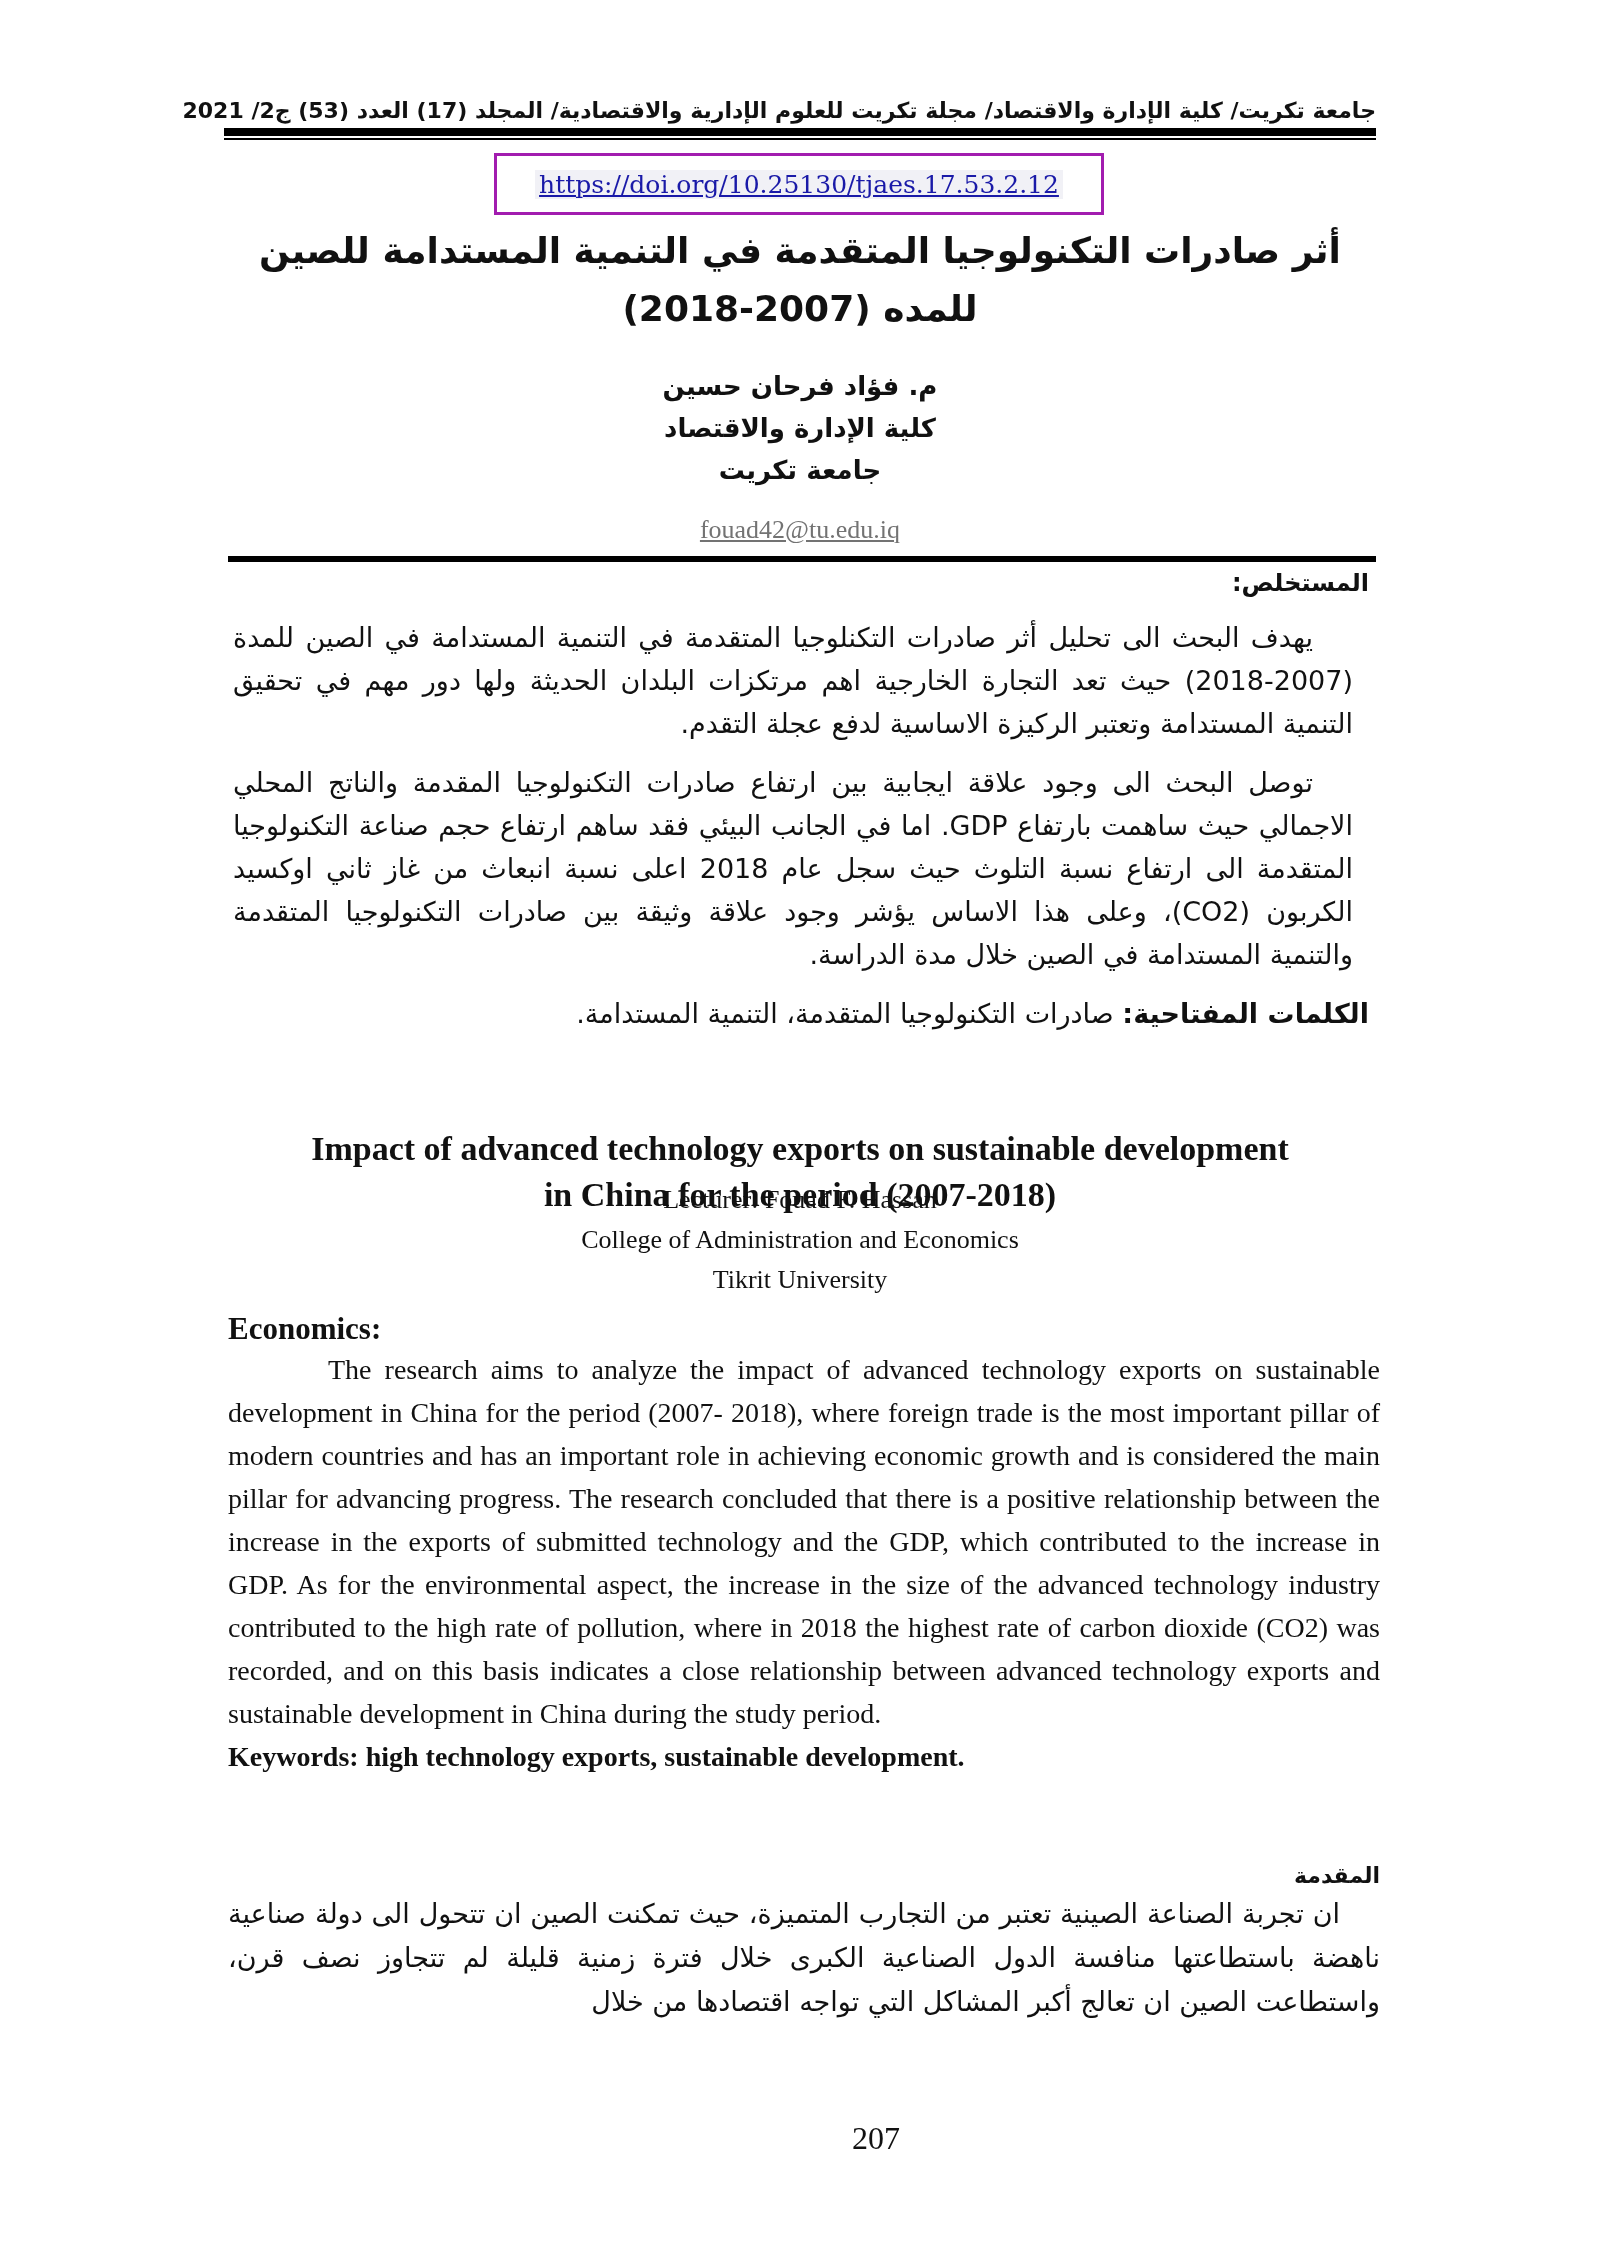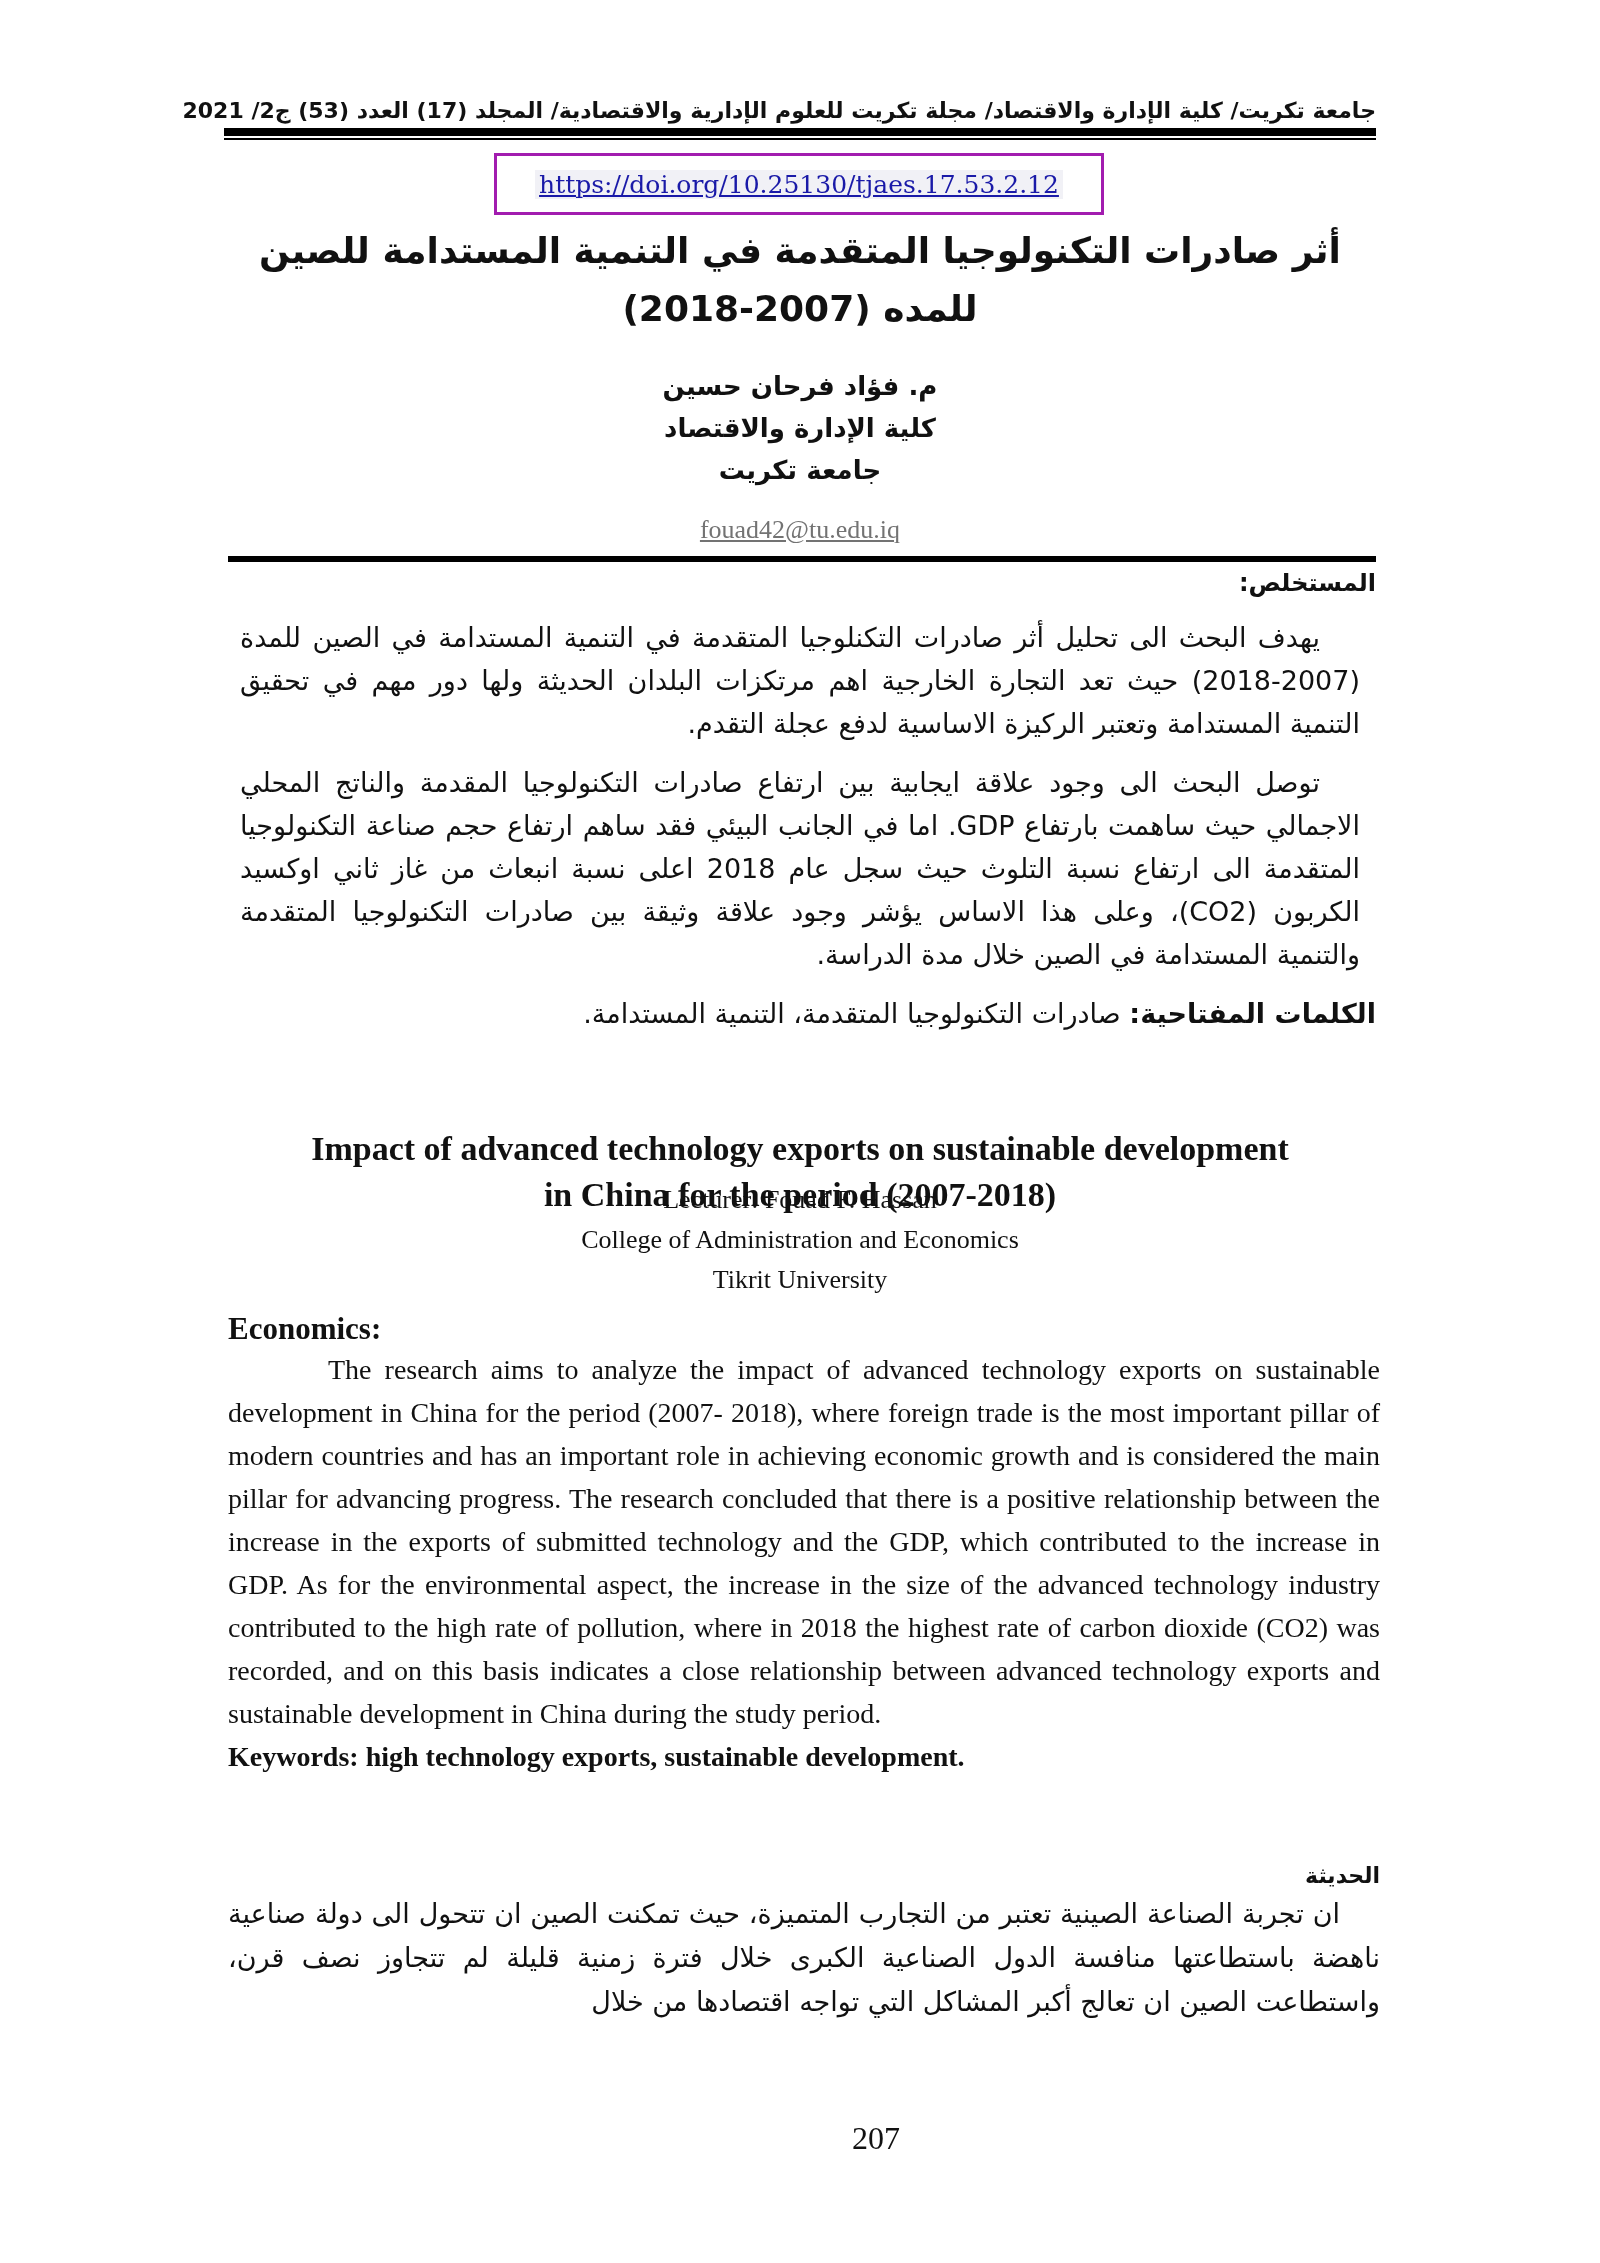--- a/index.html
+++ b/index.html
@@ -28,21 +28,21 @@
   #title-ar { top: 222px; font-weight: bold; font-size: 36px; line-height: 58px; }
   #author-ar { top: 365px; font-weight: bold; font-size: 26px; line-height: 42px; }
   #email-link {
     top: 515px; font-family: "Liberation Serif", serif; font-size: 26px;
   }
   #email-link a { color: #737373; text-decoration: underline; }
 
   #abstract-rule { position: absolute; left: 228px; width: 1148px; top: 556px; height: 6px; background: #000; }
 
   #arabic-abstract {
-    position: absolute; left: 224px; width: 1152px; top: 566px;
+    position: absolute; left: 217px; width: 1152px; top: 566px;
     font-size: 27px; line-height: 43px; text-align: justify;
   }
   #arabic-abstract h3 { margin: 0; font-size: 24px; font-weight: bold; line-height: 34px; }
   #arabic-abstract p { margin: 16px; text-indent: 40px; text-align-last: right; }
   #arabic-abstract .kw { margin: 0; }
   #arabic-abstract .kw b { font-weight: bold; }
 
   #title-en { top: 1126px; font-weight: bold; font-size: 34px; line-height: 46px; }
   #author-en { top: 1180px; font-size: 26px; line-height: 40px; }
 
@@ -112,17 +112,17 @@
   <div>Tikrit University</div>
 </div>
 
 <div id="english-abstract" class="en">
   <h3>Economics:</h3>
   <p>The research aims to analyze the impact of advanced technology exports on sustainable development in China for the period (2007- 2018), where foreign trade is the most important pillar of modern countries and has an important role in achieving economic growth and is considered the main pillar for advancing progress. The research concluded that there is a positive relationship between the increase in the exports of submitted technology and the GDP, which contributed to the increase in GDP. As for the environmental aspect, the increase in the size of the advanced technology industry contributed to the high rate of pollution, where in 2018 the highest rate of carbon dioxide (CO2) was recorded, and on this basis indicates a close relationship between advanced technology exports and sustainable development in China during the study period.</p>
   <div class="kw"><b>Keywords</b><span>: high technology exports, sustainable development.</span></div>
 </div>
 
 <div id="intro" class="ar">
-  <h3>الحديثة</h3>
+  <h3>المقدمة</h3>
   <p>ان تجربة الصناعة الصينية تعتبر من التجارب المتميزة، حيث تمكنت الصين ان تتحول الى دولة صناعية ناهضة باستطاعتها منافسة الدول الصناعية الكبرى خلال فترة زمنية قليلة لم تتجاوز نصف قرن، واستطاعت الصين ان تعالج أكبر المشاكل التي تواجه اقتصادها من خلال</p>
 </div>
 
 <div id="page-number">207</div>
 
 </body></html>

